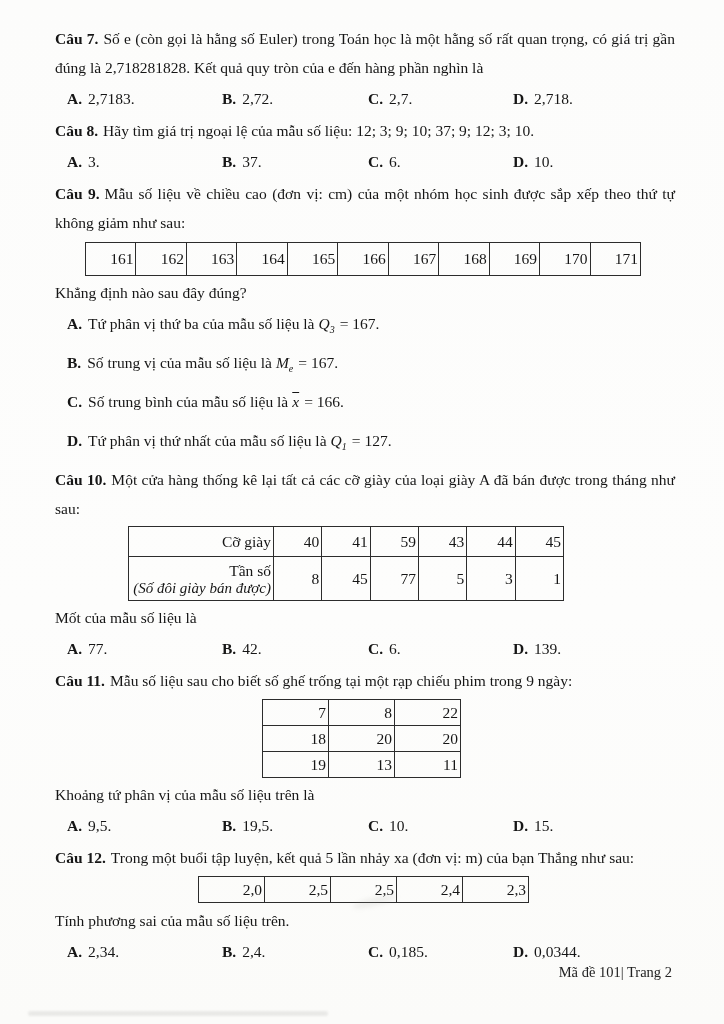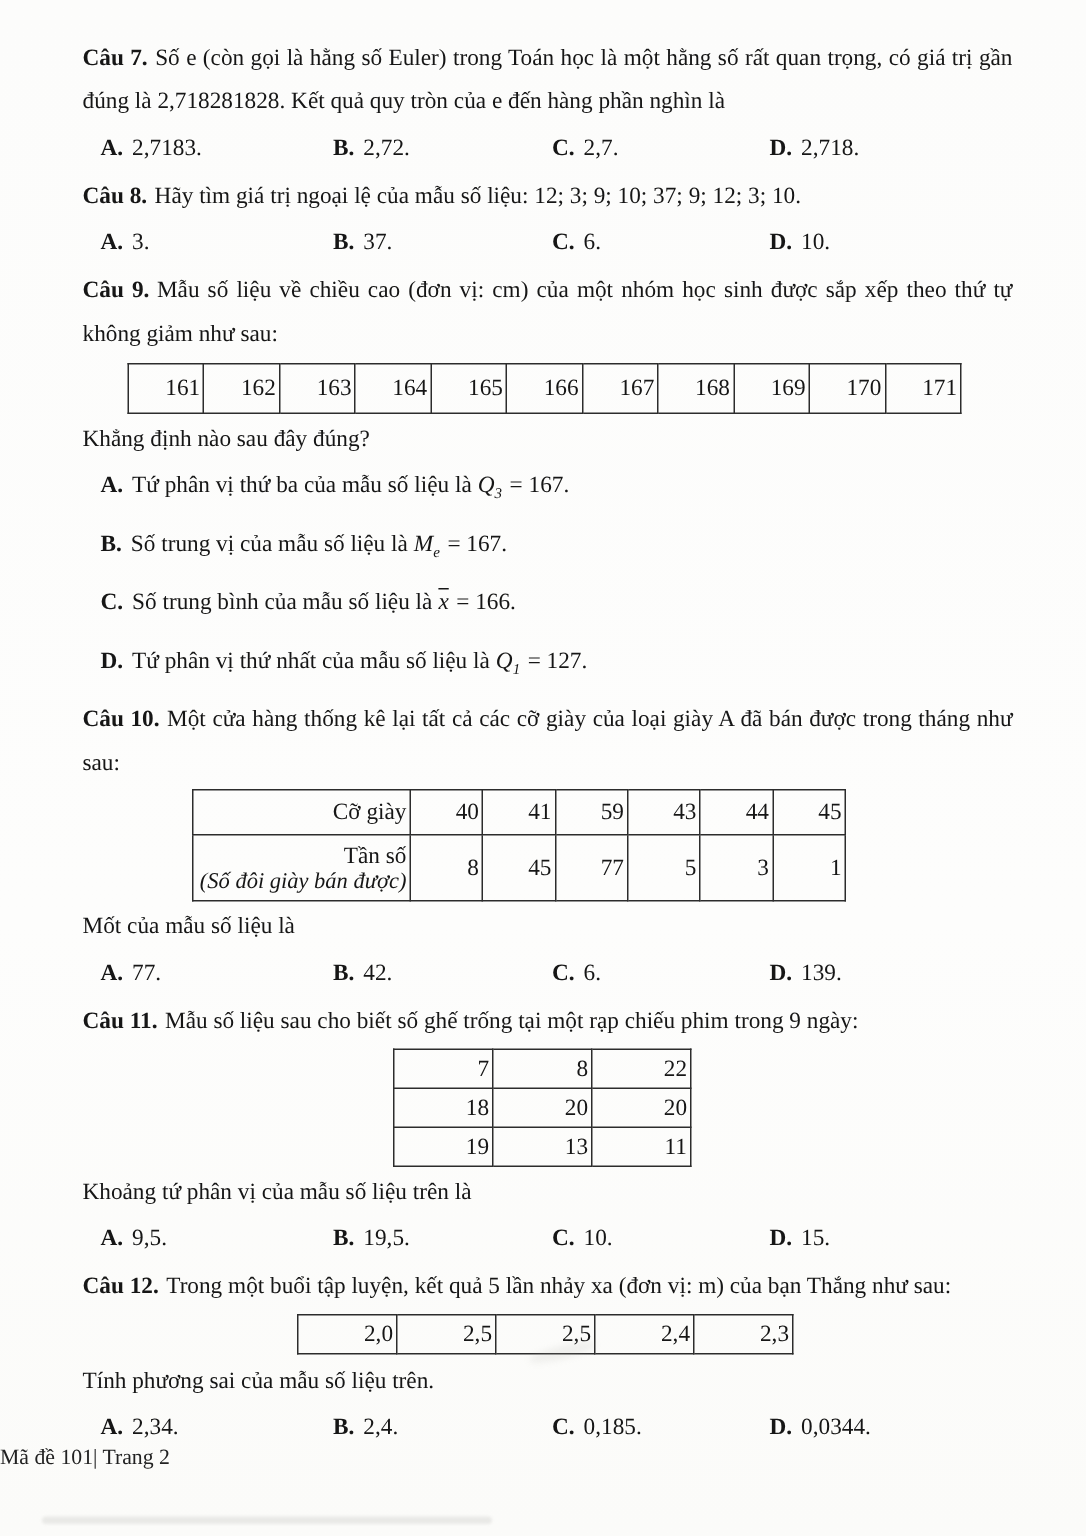--- a/index.html
+++ b/index.html
@@ -71,21 +71,21 @@
   .t11 { margin: 4px 0 2px 207px; width: 198px; }
   .t11 td { height: 26px; width: 66px; }
   .t12 { margin: 4px 0 3px 143px; width: 330px; }
   .t12 td { height: 26px; width: 66px; }
   .qblock { margin-bottom: 2px; }
   .footer {
     position: absolute;
     left: 0;
     top: 964px;
     width: 672px;
-    text-align: left;
+    text-align: right;
     font-size: 14.5px;
     color: #222;
   }
   .smudge1 {
     position: absolute; left: 28px; top: 1011px; width: 300px; height: 5px;
     background: #9a9a96; opacity: .18; border-radius: 3px; filter: blur(1.2px);
   }
   .smudge2 {
     position: absolute; left: 352px; top: 897px; width: 46px; height: 9px;
     background: #a8a8a2; opacity: .14; border-radius: 50%; filter: blur(2px);

